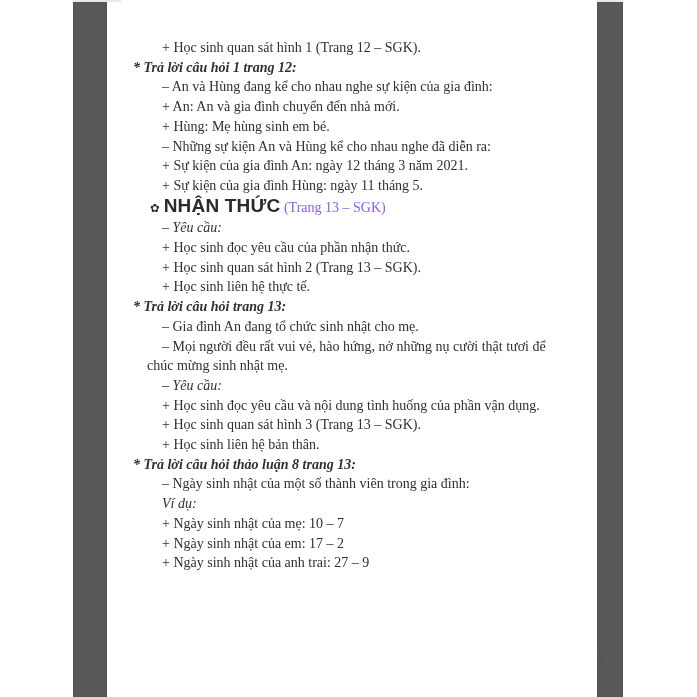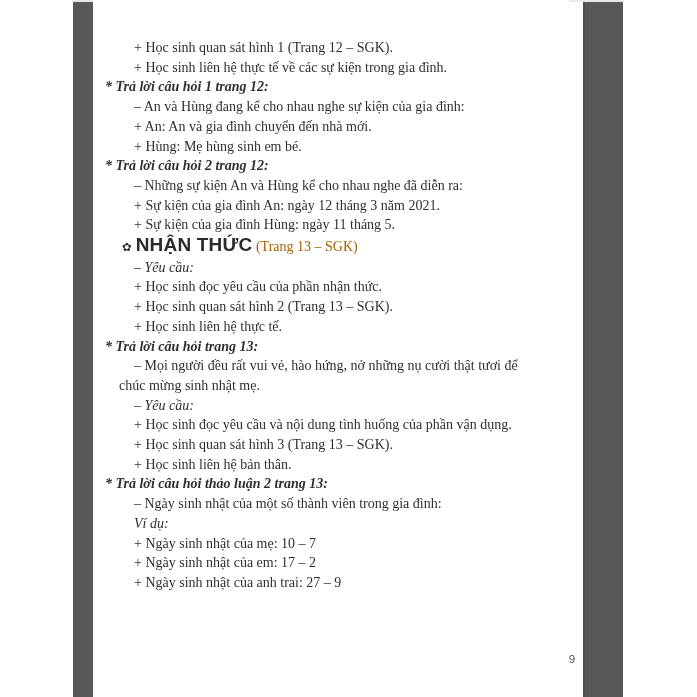--- a/index.html
+++ b/index.html
@@ -15,21 +15,21 @@
   .top-edge{
     position:absolute;left:0;top:0;width:550px;height:2px;
     background:#e9e9eb;
   }
   .bar{
     position:absolute;top:2px;height:695px;background:#58585a;
   }
   .bar-left{left:0;width:34px;}
   .bar-right{right:0;width:40px;box-shadow:inset 2px 0 0 #4e4e50;}
   .page-inner{
-    position:absolute;left:20px;top:0;width:476px;height:697px;
+    position:absolute;left:48px;top:0;width:476px;height:697px;
     background:#ffffff;
     text-decoration:underline;
   }
   .text-block{
     position:absolute;left:0;top:38px;width:476px;
     font-size:14px;line-height:19.7px;color:#2f2f31;
   }
   .ln{white-space:nowrap;}
   .plus,.dash{padding-left:41px;}
   .cont{padding-left:26px;}
@@ -37,59 +37,58 @@
   .bi{padding-left:12px;font-weight:bold;font-style:italic;}
   .hdr{padding-left:29px;}
   .hdr .star{
     font-family:"DejaVu Sans",sans-serif;
     font-size:11.5px;font-weight:bold;color:#2b2b2d;
   }
   .hdr .title{
     font-family:"Liberation Sans",sans-serif;
     font-weight:bold;font-size:19px;letter-spacing:.2px;color:#2b2b2d;
   }
-  .hdr .suffix{font-family:"Liberation Serif",serif;color:#a16207;}
+  .hdr .suffix{font-family:"Liberation Serif",serif;color:#8b5cf6;}
   .page-number{
     position:absolute;left:469px;top:653px;width:20px;
     font-family:"Liberation Sans",sans-serif;
     font-size:11.5px;color:#505052;text-align:center;
   }
 </style>
 </head>
 <body>
 
 <div class="photo">
   <div class="bar bar-left"></div>
   <div class="bar bar-right"></div>
   <div class="top-edge"></div>
   <div class="page-inner">
     <div class="text-block" id="text-block">
         <div class="ln plus">+ Học sinh quan sát hình 1 (Trang 12 – SGK).</div>
-        <div class="ln plus">+ Học sinh liên hệ thực tế về các sự kiện trong gia đình.</div>
         <div class="ln bi">* Trả lời câu hỏi 1 trang 12:</div>
         <div class="ln dash">– An và Hùng đang kể cho nhau nghe sự kiện của gia đình:</div>
         <div class="ln plus">+ An: An và gia đình chuyển đến nhà mới.</div>
         <div class="ln plus">+ Hùng: Mẹ hùng sinh em bé.</div>
-        <div class="ln bi">* Trả lời câu hỏi 2 trang 12:</div>
         <div class="ln dash">– Những sự kiện An và Hùng kể cho nhau nghe đã diễn ra:</div>
         <div class="ln plus">+ Sự kiện của gia đình An: ngày 12 tháng 3 năm 2021.</div>
         <div class="ln plus">+ Sự kiện của gia đình Hùng: ngày 11 tháng 5.</div>
         <div class="ln hdr"><span class="star">✿ </span><span class="title">NHẬN THỨC</span><span class="suffix"> (Trang 13 – SGK)</span></div>
         <div class="ln ital">– Yêu cầu:</div>
         <div class="ln plus">+ Học sinh đọc yêu cầu của phần nhận thức.</div>
         <div class="ln plus">+ Học sinh quan sát hình 2 (Trang 13 – SGK).</div>
         <div class="ln plus">+ Học sinh liên hệ thực tế.</div>
         <div class="ln bi">* Trả lời câu hỏi trang 13:</div>
+        <div class="ln dash">– Gia đình An đang tổ chức sinh nhật cho mẹ.</div>
         <div class="ln dash">– Mọi người đều rất vui vẻ, hào hứng, nở những nụ cười thật tươi để</div>
         <div class="ln cont">chúc mừng sinh nhật mẹ.</div>
         <div class="ln ital">– Yêu cầu:</div>
         <div class="ln plus">+ Học sinh đọc yêu cầu và nội dung tình huống của phần vận dụng.</div>
         <div class="ln plus">+ Học sinh quan sát hình 3 (Trang 13 – SGK).</div>
         <div class="ln plus">+ Học sinh liên hệ bản thân.</div>
-        <div class="ln bi">* Trả lời câu hỏi thảo luận 2 trang 13:</div>
+        <div class="ln bi">* Trả lời câu hỏi thảo luận 8 trang 13:</div>
         <div class="ln dash">– Ngày sinh nhật của một số thành viên trong gia đình:</div>
         <div class="ln ital">Ví dụ:</div>
         <div class="ln plus">+ Ngày sinh nhật của mẹ: 10 – 7</div>
         <div class="ln plus">+ Ngày sinh nhật của em: 17 – 2</div>
         <div class="ln plus">+ Ngày sinh nhật của anh trai: 27 – 9</div>
       </div>
     <div class="page-number">9</div>
   </div>
 </div>
 

